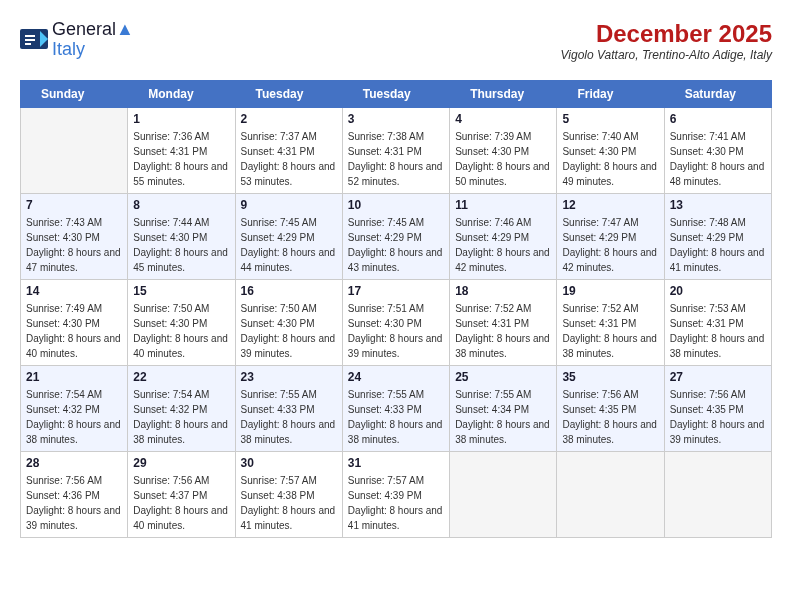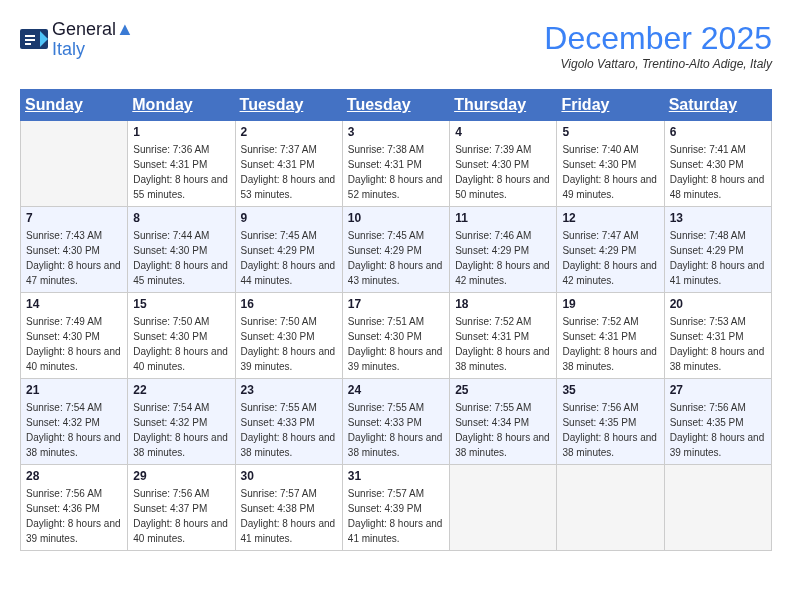--- a/index.html
+++ b/index.html
@@ -25,43 +25,42 @@
     .logo-icon {
       width: 30px;
       height: 22px;
       margin-right: 2px;
     }
     .title-section {
       text-align: right;
       margin-bottom: 10px;
     }
     .month-title {
-      font-size: 32px;
-      font-weight: normal;
-      color: #3b82f6;
+      font-size: 24px;
+      font-weight: bold;
+      color: #b91c1c;
     }
     .location-title {
       font-size: 12px;
       color: #333;
       font-style: italic;
     }
     .calendar {
       width: 100%;
       border-collapse: collapse;
       font-size: 11px;
     }
     .calendar th {
       background: #4472c4;
       color: #fff;
-      padding: 6px 4px;
+      padding: 6px 20px;
       text-align: left;
-      font-size: 16px;
+      font-size: 12px;
       font-weight: bold;
       border: 1px solid #4472c4;
-      text-decoration: underline;
     }
     .calendar td {
       border: 1px solid #ccc;
       vertical-align: top;
       padding: 4px 5px;
       min-height: 80px;
       width: calc(100% / 7);
     }
     .calendar tr:nth-child(even) td {
       background: #f0f4ff;

